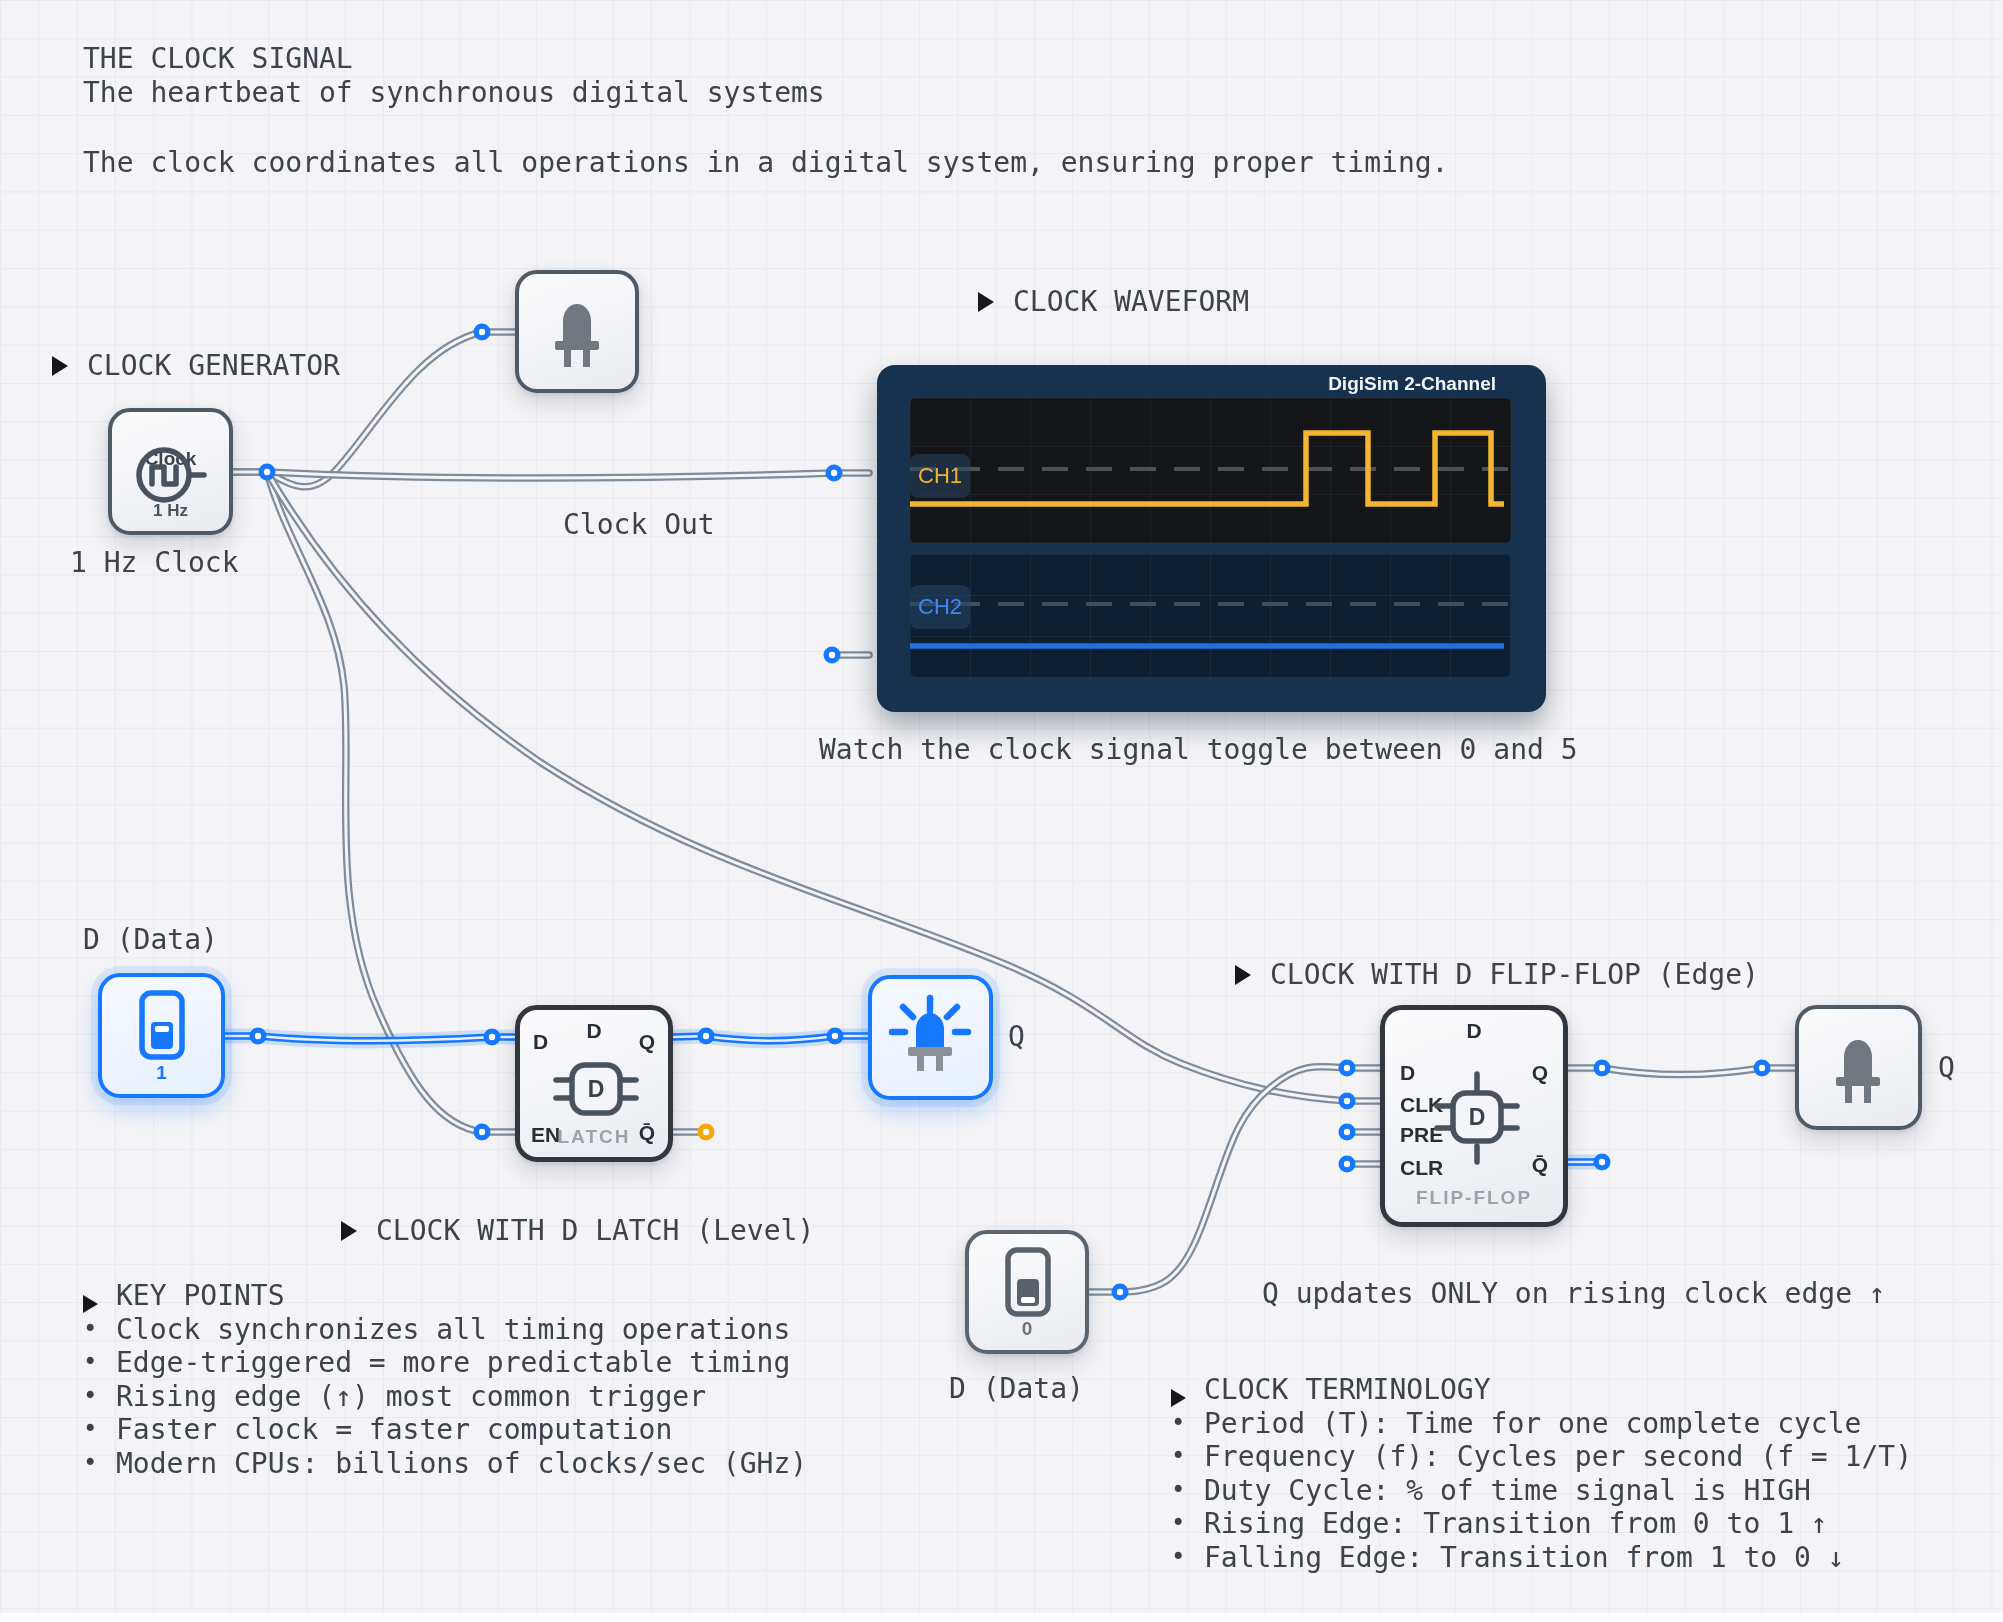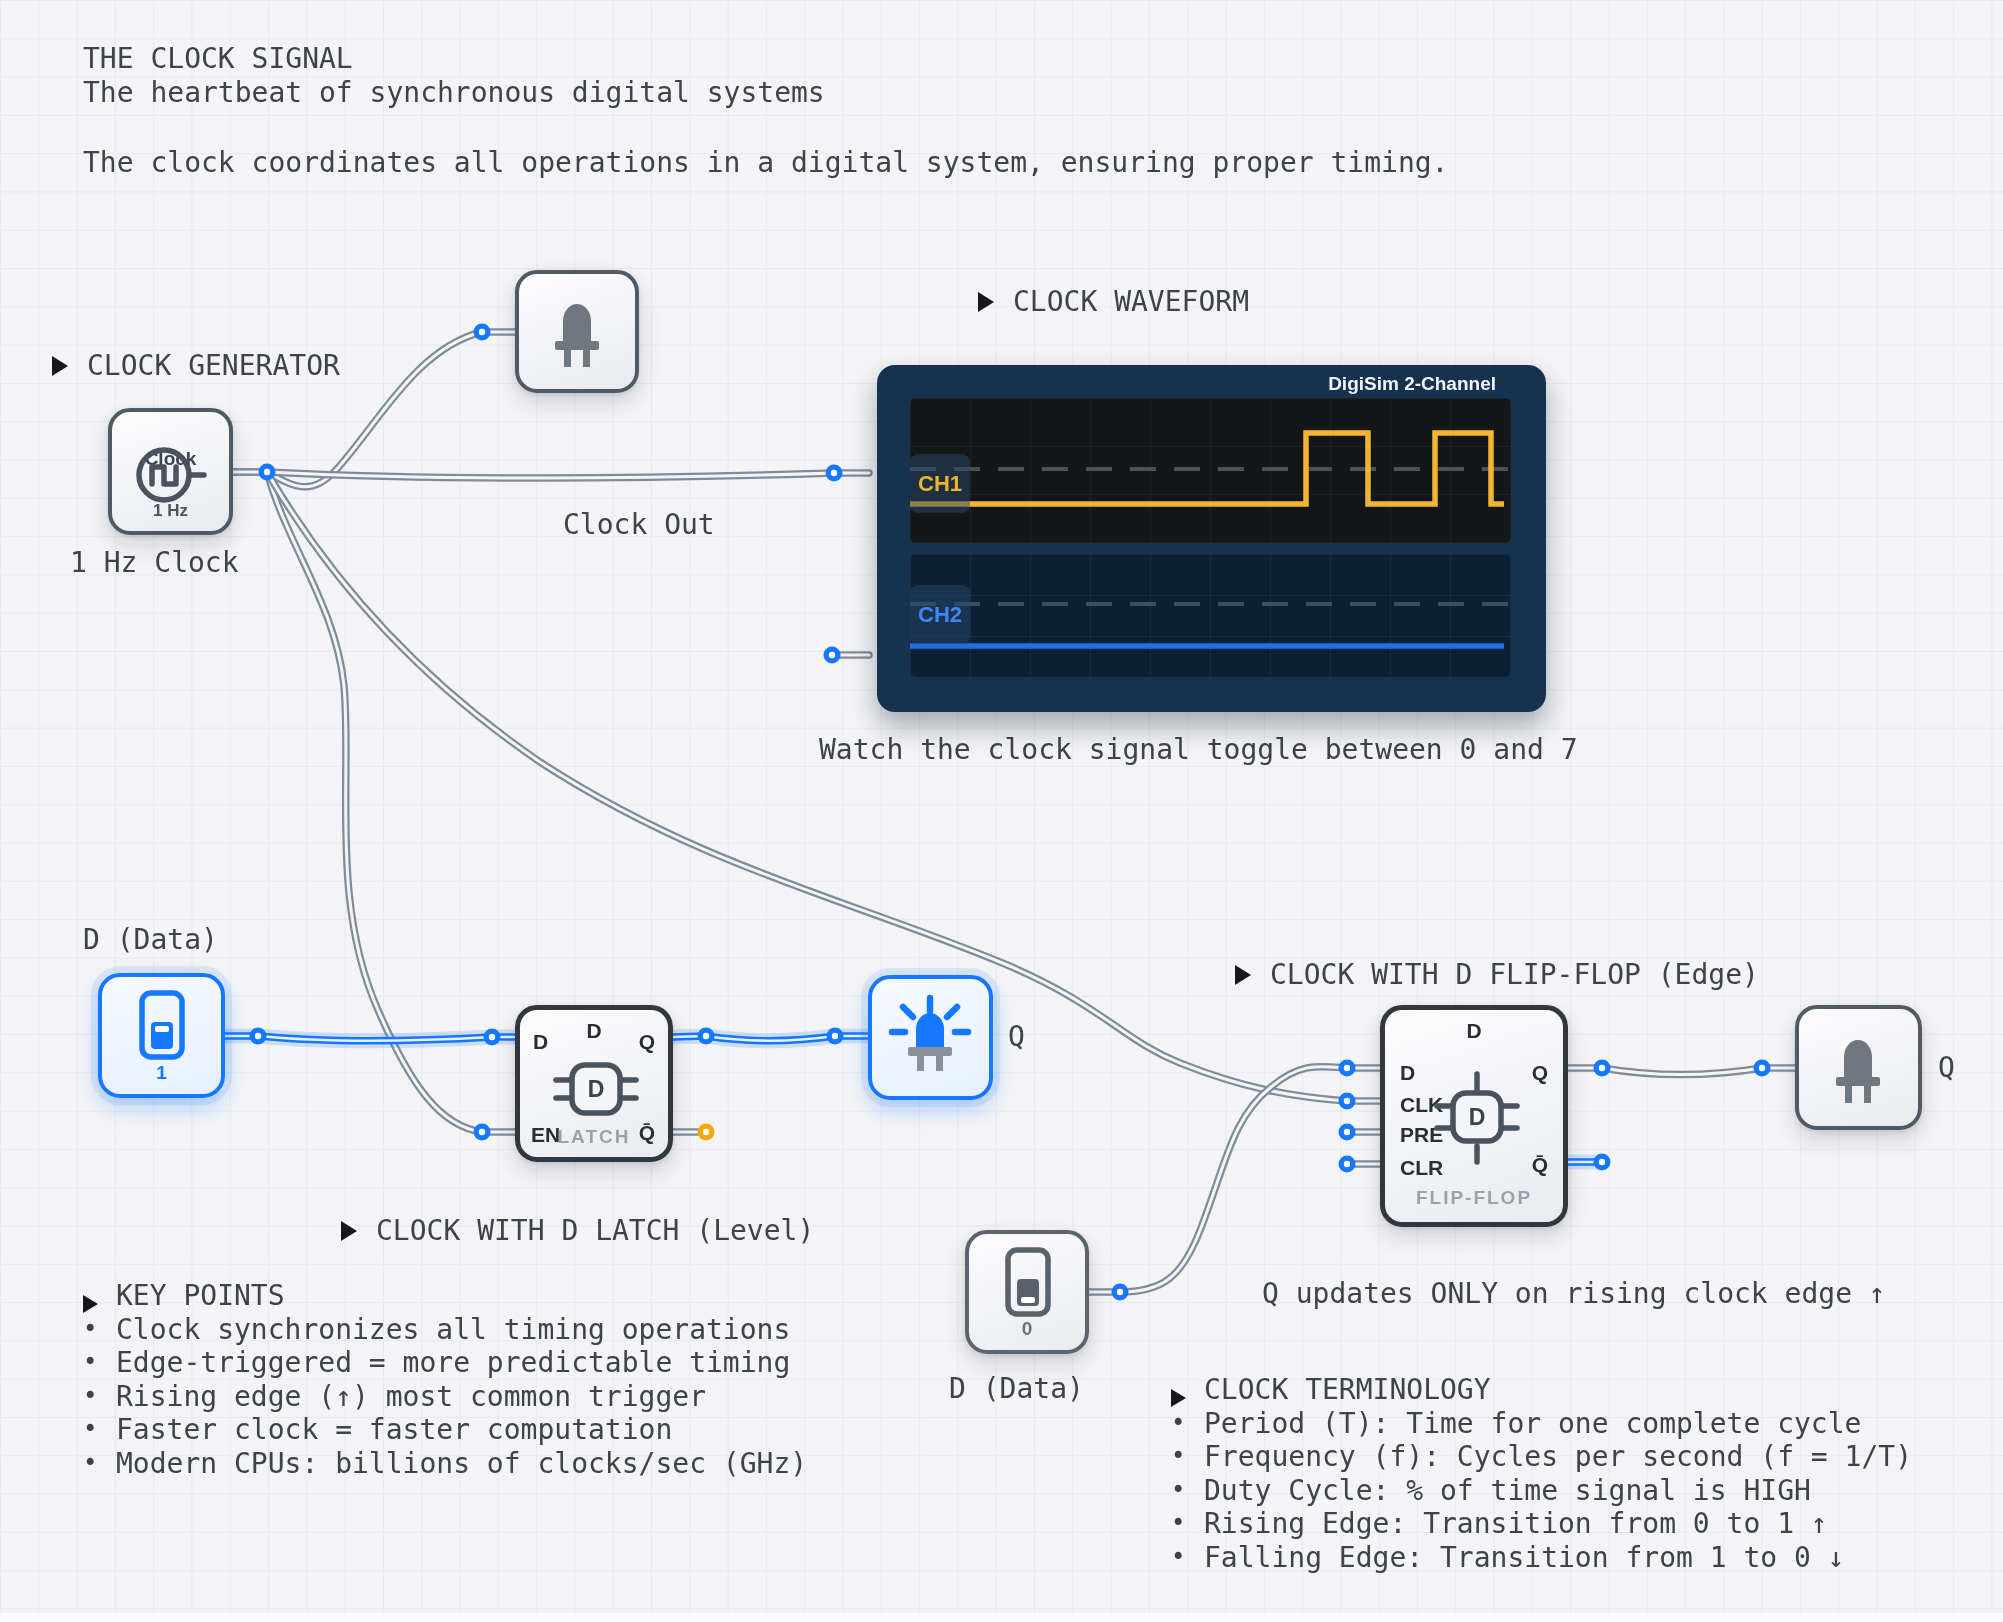--- a/index.html
+++ b/index.html
@@ -45,22 +45,22 @@
   .scope-title{position:absolute;right:50px;top:8px;font-family:"Liberation Sans",sans-serif;
     font-size:19px;font-weight:700;color:#f2f5f9;}
   .screen{position:absolute;left:33px;width:601px;border-radius:6px;overflow:hidden;}
   .screen svg{position:absolute;left:0;top:0;}
   .screen1{top:33px;height:145px;background:#141619;
     background-image:linear-gradient(rgba(255,255,255,.045) 1px,transparent 1px),linear-gradient(90deg,rgba(255,255,255,.045) 1px,transparent 1px);
     background-size:60px 48px;}
   .screen2{top:189px;height:123px;background:#0d2033;
     background-image:linear-gradient(rgba(255,255,255,.05) 1px,transparent 1px),linear-gradient(90deg,rgba(255,255,255,.05) 1px,transparent 1px);
     background-size:60px 41px;}
-  .ch-badge{position:absolute;left:0;width:60px;height:59px;border-radius:8px;background:rgba(40,72,108,.5);
-    display:flex;align-items:center;font-family:"Liberation Sans",sans-serif;font-size:22px;font-weight:700;padding-left:8px;box-sizing:border-box;}
+  .ch-badge{position:absolute;left:0;width:60px;height:44px;border-radius:8px;background:rgba(40,72,108,.5);
+    display:flex;align-items:center;font-family:"Liberation Sans",sans-serif;font-size:22px;font-weight:400;padding-left:8px;box-sizing:border-box;}
   .ch1b{top:56px;color:#f0b42c;}
   .ch2b{top:31px;color:#3f87f5;}
 
   
   #wires{position:absolute;left:0;top:0;}
   .wo{fill:none;stroke:#7f8c9a;stroke-width:7.5;stroke-linecap:round;}
   .wi{fill:none;stroke:#f3f5f7;stroke-width:3;stroke-linecap:round;}
   .bglow{fill:none;stroke:rgba(22,119,255,.18);stroke-width:15;stroke-linecap:round;}
   .bo{fill:none;stroke:#1677ff;stroke-width:7.5;stroke-linecap:round;}
   .bi{fill:none;stroke:#e8f1ff;stroke-width:2.6;stroke-linecap:round;}
@@ -227,21 +227,21 @@
   <div class="heading" style="left:341px;top:1214px;">
     <span class="tri"></span>
     <span>CLOCK WITH D LATCH (Level)</span>
   </div>
   <div class="heading" style="left:1235px;top:958px;">
     <span class="tri"></span>
     <span>CLOCK WITH D FLIP-FLOP (Edge)</span>
   </div>
 
   <div class="mono" style="left:563px;top:508px;">Clock Out</div>
-  <div class="mono" style="left:819px;top:733px;">Watch the clock signal toggle between 0 and 7</div>
+  <div class="mono" style="left:819px;top:733px;">Watch the clock signal toggle between 0 and 5</div>
   <div class="mono" style="left:1262px;top:1277px;">Q updates ONLY on rising clock edge ↑</div>
   <div class="mono" style="left:70px;top:546px;">1 Hz Clock</div>
   <div class="mono" style="left:83px;top:923px;">D (Data)</div>
   <div class="mono" style="left:949px;top:1372px;">D (Data)</div>
   <div class="mono" style="left:1008px;top:1020px;">Q</div>
   <div class="mono" style="left:1938px;top:1051px;">Q</div>
 
   <div class="comp" style="left:108px;top:408px;width:125px;height:127px;">
     <div class="clabel ctr" style="top:12px;font-size:19px;font-weight:600;">Clock</div>
     <span>

